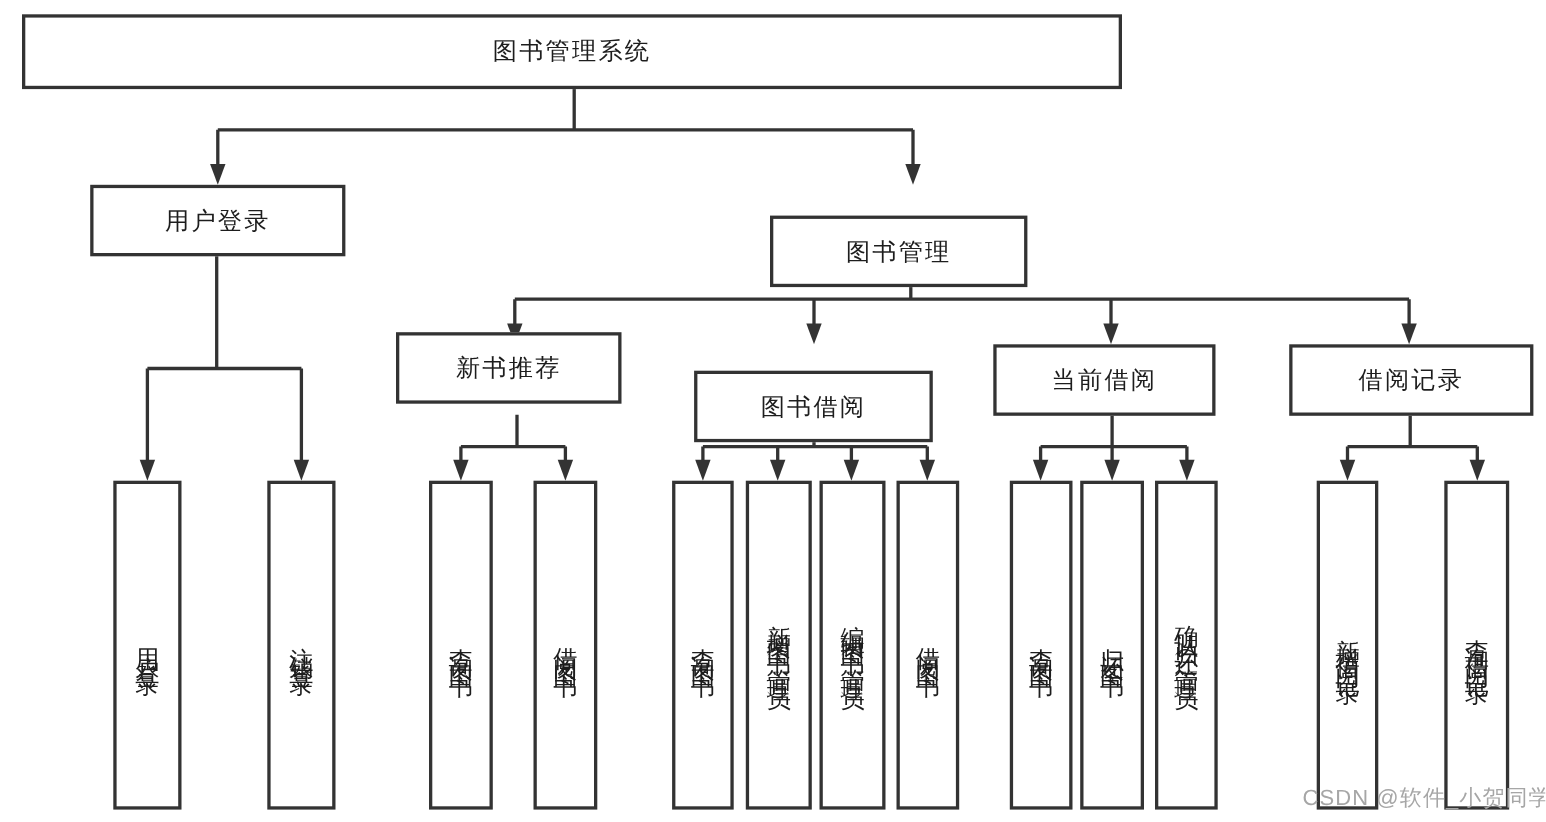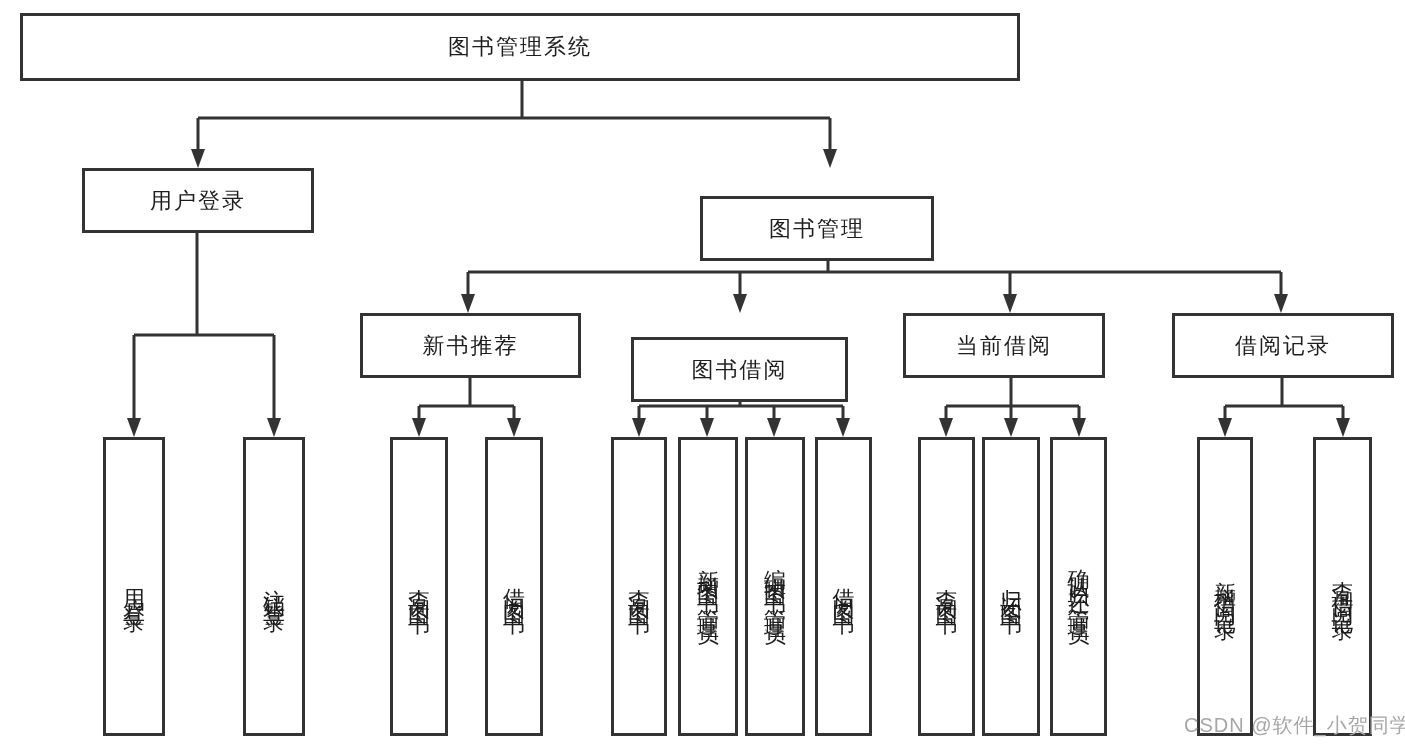--- a/index.html
+++ b/index.html
@@ -64,21 +64,21 @@
     <use href="#ah" x="1079" y="437"></use>
     <use href="#ah" x="1225" y="437"></use>
     <use href="#ah" x="1343" y="437"></use>
   </svg>
 
   <div class="hbox" style="left:20px;top:13px;width:1000px;height:68px;">图书管理系统</div>
 
   <div class="hbox" style="left:82px;top:168px;width:232px;height:65px;">用户登录</div>
   <div class="hbox" style="left:700px;top:168px;width:234px;height:65px;margin-top:28px;">图书管理</div>
 
-  <div class="hbox" style="left:360px;top:313px;width:221px;height:65px;">新书推荐</div>
+  <div class="hbox" style="left:360px;top:302px;width:205px;height:65px;">新书推荐</div>
   <div class="hbox" style="left:631px;top:313px;width:217px;height:65px;margin-top:24px;">图书借阅</div>
   <div class="hbox" style="left:903px;top:313px;width:202px;height:65px;">当前借阅</div>
   <div class="hbox" style="left:1172px;top:313px;width:222px;height:65px;">借阅记录</div>
 
   <div class="leaf" style="left:103px;width:62px;">用户登录</div>
   <div class="leaf" style="left:243px;width:62px;">注销登录</div>
 
   <div class="leaf" style="left:390px;width:58px;">查询图书</div>
   <div class="leaf" style="left:485px;width:58px;">借阅图书</div>
 

